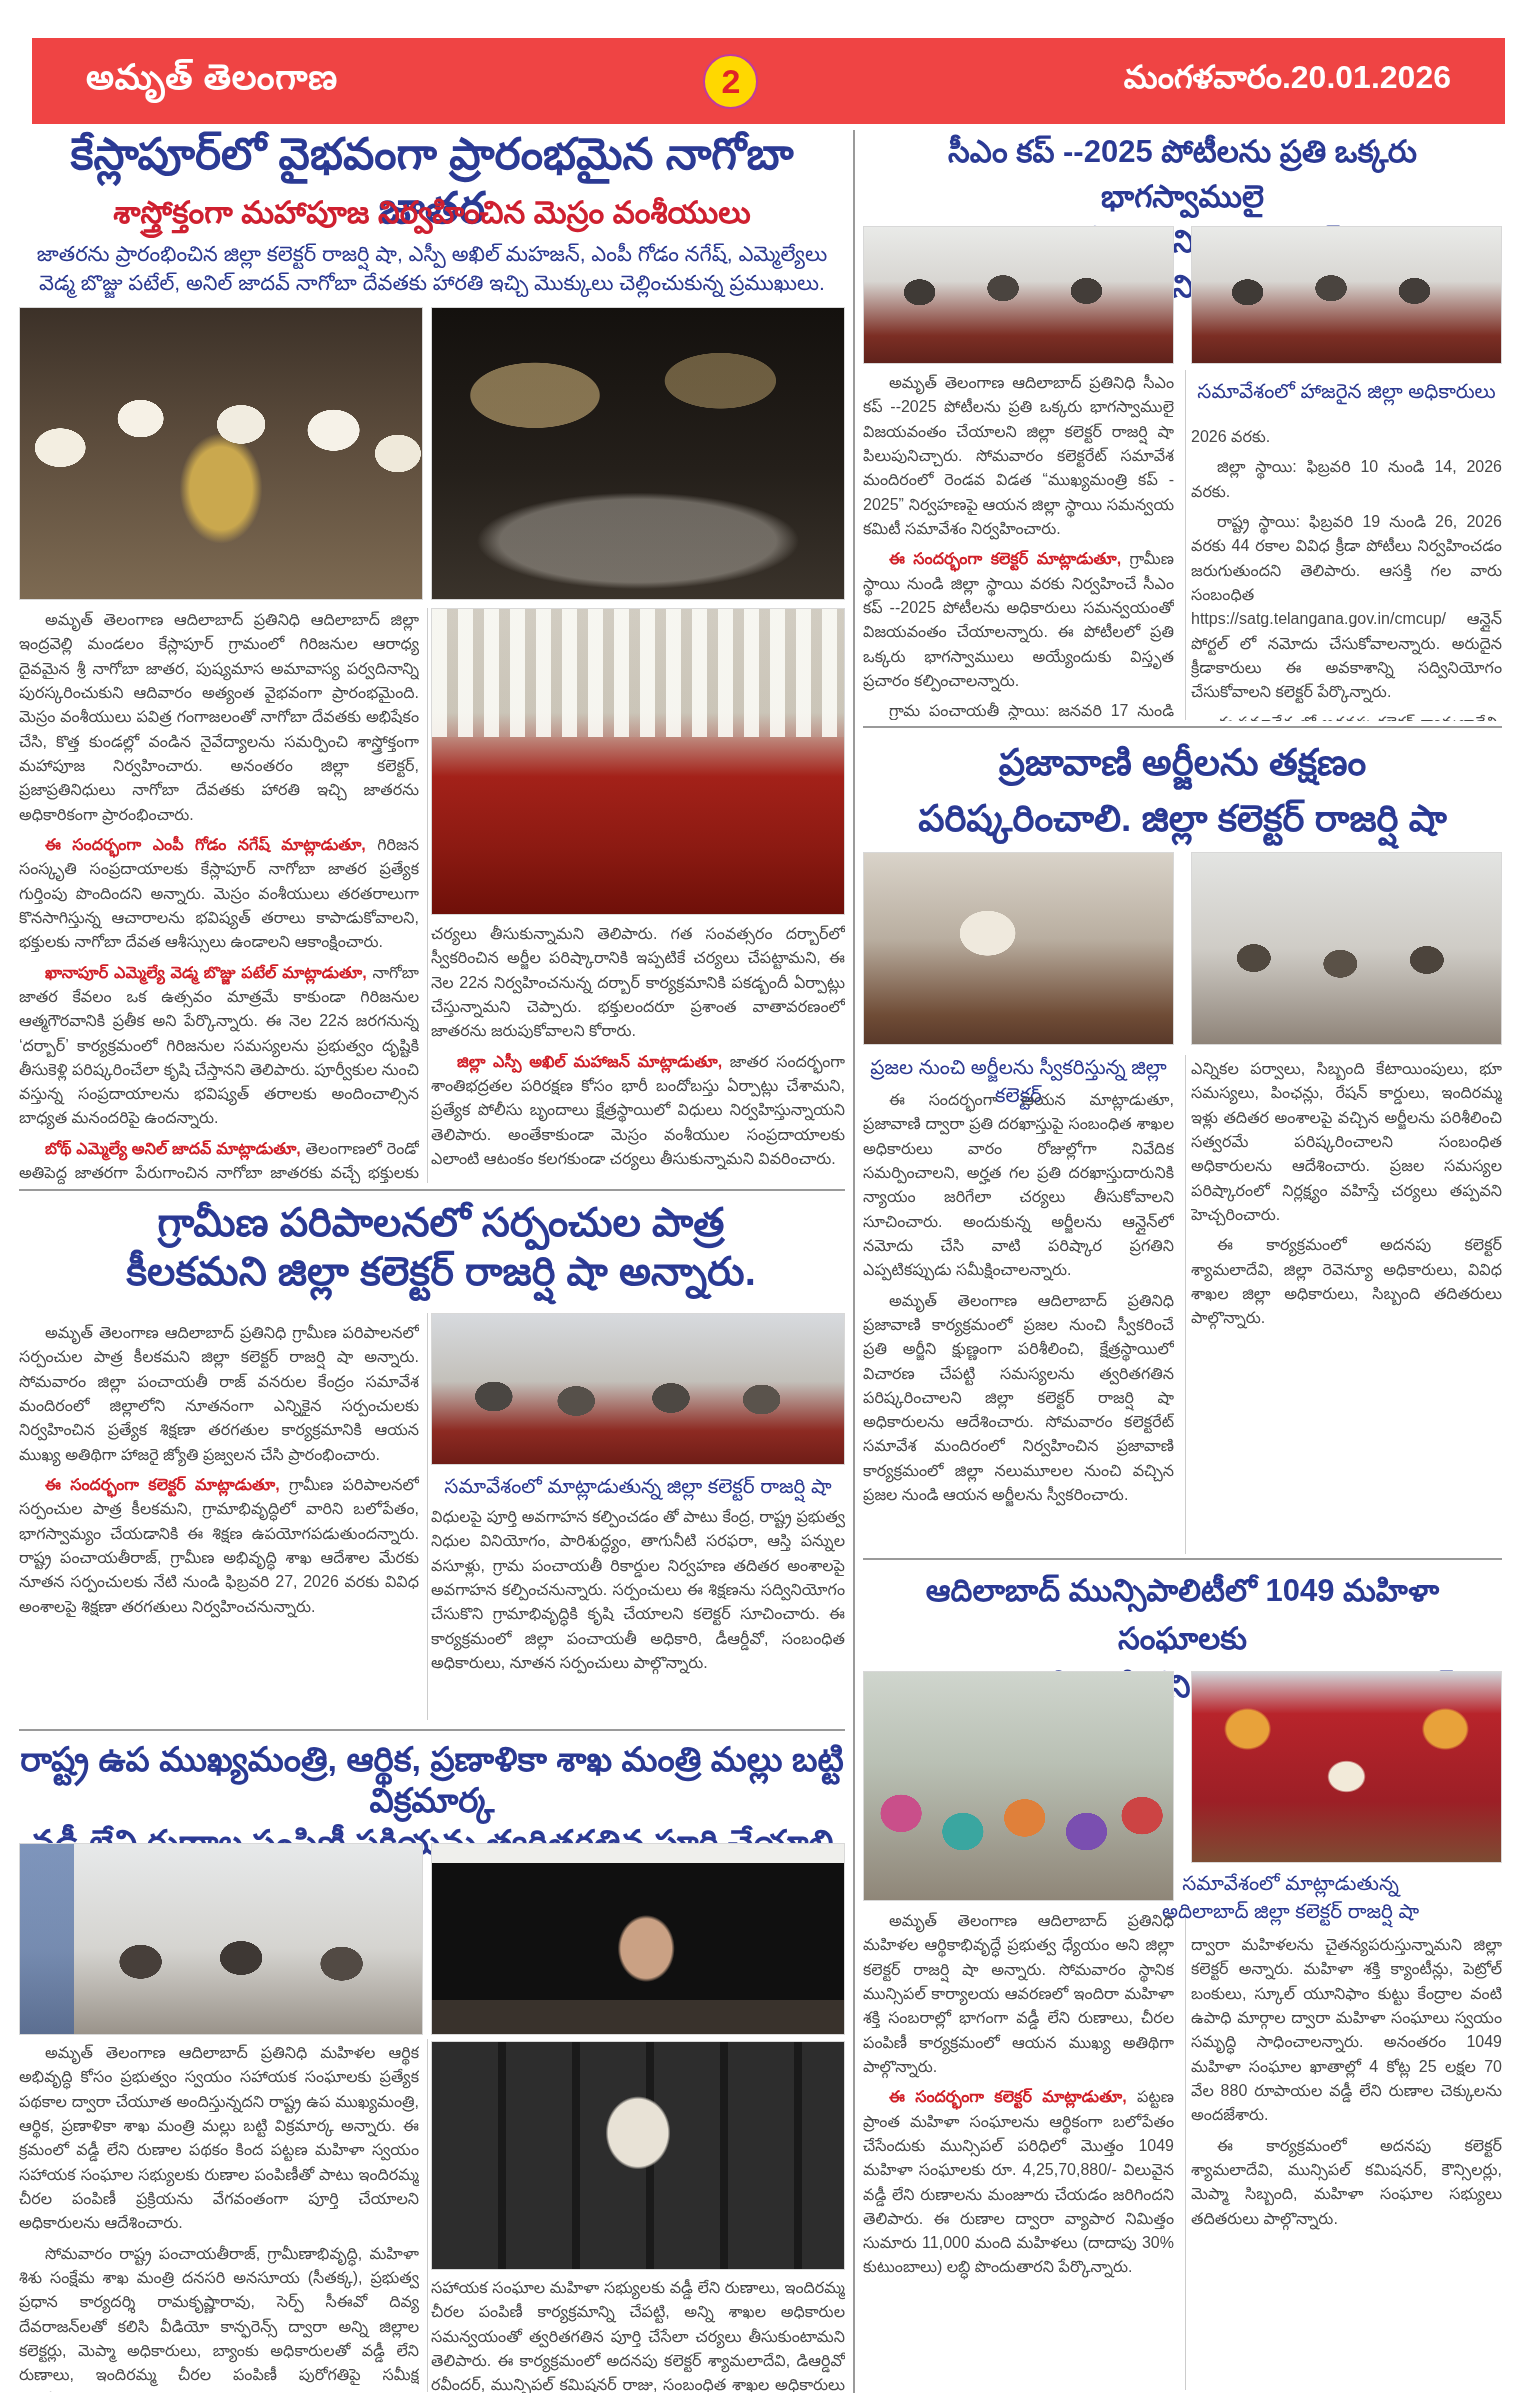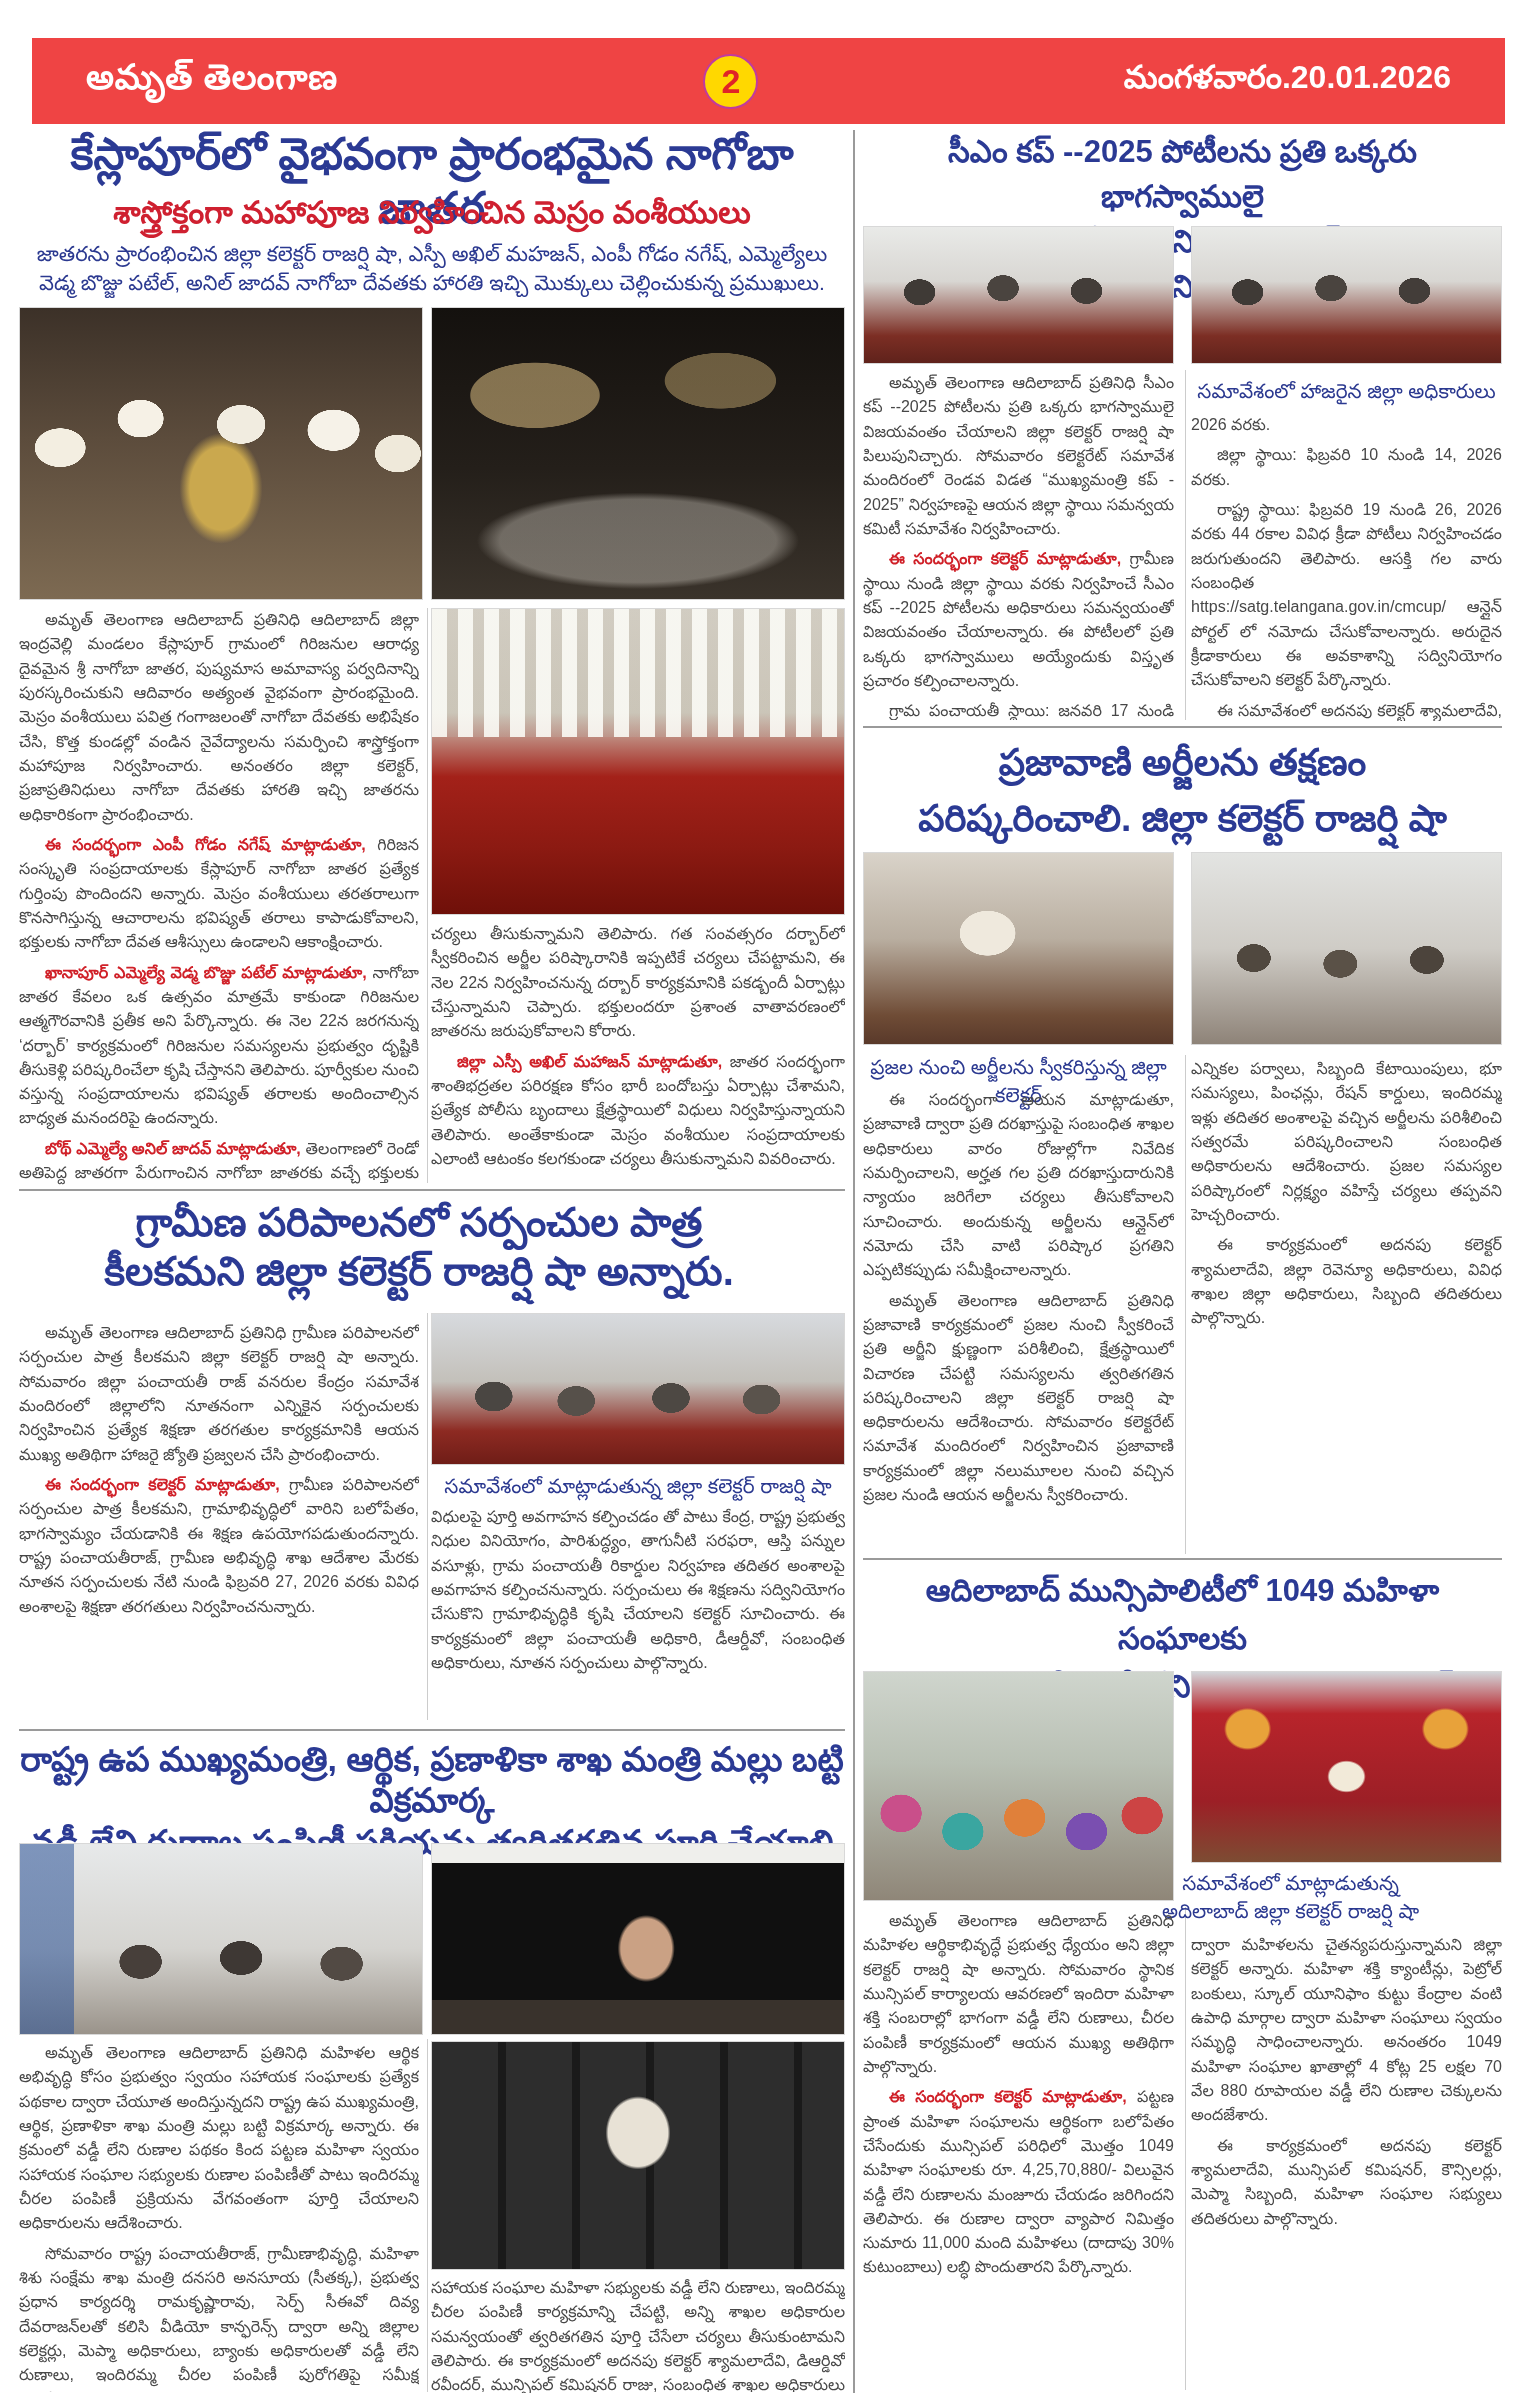--- a/index.html
+++ b/index.html
@@ -126,21 +126,21 @@
   <p><span class="lead">బోథ్ ఎమ్మెల్యే అనిల్ జాదవ్ మాట్లాడుతూ,</span> <span>తెలంగాణలో రెండో అతిపెద్ద జాతరగా పేరుగాంచిన నాగోబా జాతరకు వచ్చే భక్తులకు ఎలాంటి లోటు రాకుండా అన్ని ఏర్పాట్లు చేశామని తెలిపారు. భక్తులకు అవసరమైన అన్ని మౌలిక వసతులను ఏర్పాటు చేసినట్లు వివరించారు.</span></p>
 
 </div>
 
 <div class="abs photo ph-a3" style="left:431px;top:608px;width:414px;height:307px;"></div>
 <div class="abs body-text" style="left:431px;top:922px;width:414px;height:261px;">
   <p style="text-indent:0;"><span>చర్యలు తీసుకున్నామని తెలిపారు. గత సంవత్సరం దర్బార్‌లో స్వీకరించిన అర్జీల పరిష్కారానికి ఇప్పటికే చర్యలు చేపట్టామని, ఈ నెల 22న నిర్వహించనున్న దర్బార్ కార్యక్రమానికి పకడ్బందీ ఏర్పాట్లు చేస్తున్నామని చెప్పారు. భక్తులందరూ ప్రశాంత వాతావరణంలో జాతరను జరుపుకోవాలని కోరారు.</span></p>
   <p><span class="lead">జిల్లా ఎస్పీ అఖిల్ మహాజన్ మాట్లాడుతూ,</span> <span>జాతర సందర్భంగా శాంతిభద్రతల పరిరక్షణ కోసం భారీ బందోబస్తు ఏర్పాట్లు చేశామని, ప్రత్యేక పోలీసు బృందాలు క్షేత్రస్థాయిలో విధులు నిర్వహిస్తున్నాయని తెలిపారు. అంతేకాకుండా మెస్రం వంశీయుల సంప్రదాయాలకు ఎలాంటి ఆటంకం కలగకుండా చర్యలు తీసుకున్నామని వివరించారు.</span></p>
 </div>
 
-<div class="abs hl" style="left:6px;top:1198px;width:826px;font-size:40px;">
+<div class="abs hl" style="left:28px;top:1198px;width:826px;font-size:40px;">
   <div>గ్రామీణ పరిపాలనలో సర్పంచుల పాత్ర</div>
   <div>కీలకమని జిల్లా కలెక్టర్ రాజర్షి షా అన్నారు.</div>
 </div>
 
 <div class="abs body-text" style="left:19px;top:1321px;width:400px;height:399px;">
   <p><span>అమృత్ తెలంగాణ ఆదిలాబాద్ ప్రతినిధి గ్రామీణ పరిపాలనలో సర్పంచుల పాత్ర కీలకమని జిల్లా కలెక్టర్ రాజర్షి షా అన్నారు. సోమవారం జిల్లా పంచాయతీ రాజ్ వనరుల కేంద్రం సమావేశ మందిరంలో జిల్లాలోని నూతనంగా ఎన్నికైన సర్పంచులకు నిర్వహించిన ప్రత్యేక శిక్షణా తరగతుల కార్యక్రమానికి ఆయన ముఖ్య అతిథిగా హాజరై జ్యోతి ప్రజ్వలన చేసి ప్రారంభించారు.</span></p>
   <p><span class="lead">ఈ సందర్భంగా కలెక్టర్ మాట్లాడుతూ,</span> <span>గ్రామీణ పరిపాలనలో సర్పంచుల పాత్ర కీలకమని, గ్రామాభివృద్ధిలో వారిని బలోపేతం, భాగస్వామ్యం చేయడానికి ఈ శిక్షణ ఉపయోగపడుతుందన్నారు. రాష్ట్ర పంచాయతీరాజ్, గ్రామీణ అభివృద్ధి శాఖ ఆదేశాల మేరకు నూతన సర్పంచులకు నేటి నుండి ఫిబ్రవరి 27, 2026 వరకు వివిధ అంశాలపై శిక్షణా తరగతులు నిర్వహించనున్నారు.</span></p>
 </div>
 
 <div class="abs photo ph-b1" style="left:431px;top:1313px;width:414px;height:152px;"></div>
@@ -177,21 +177,21 @@
 
 <div class="abs body-text" style="left:863px;top:371px;width:311px;height:349px;">
   <p><span>అమృత్ తెలంగాణ ఆదిలాబాద్ ప్రతినిధి సీఎం కప్ --2025 పోటీలను ప్రతి ఒక్కరు భాగస్వాములై విజయవంతం చేయాలని జిల్లా కలెక్టర్ రాజర్షి షా పిలుపునిచ్చారు. సోమవారం కలెక్టరేట్ సమావేశ మందిరంలో రెండవ విడత “ముఖ్యమంత్రి కప్ - 2025” నిర్వహణపై ఆయన జిల్లా స్థాయి సమన్వయ కమిటీ సమావేశం నిర్వహించారు.</span></p>
   <p><span class="lead">ఈ సందర్భంగా కలెక్టర్ మాట్లాడుతూ,</span> <span>గ్రామీణ స్థాయి నుండి జిల్లా స్థాయి వరకు నిర్వహించే సీఎం కప్ --2025 పోటీలను అధికారులు సమన్వయంతో విజయవంతం చేయాలన్నారు. ఈ పోటీలలో ప్రతి ఒక్కరు భాగస్వాములు అయ్యేందుకు విస్తృత ప్రచారం కల్పించాలన్నారు.</span></p>
   <p><span>గ్రామ పంచాయతీ స్థాయి: జనవరి 17 నుండి 22, 2026 వరకు.</span></p>
 
 </div>
 
 <div class="abs photo-caption" style="left:1191px;top:377px;width:311px;font-size:20px;">సమావేశంలో హాజరైన జిల్లా అధికారులు</div>
 <div class="abs body-text" style="left:1191px;top:413px;width:311px;height:308px;">
-  <p style="text-indent:0;"><span>2026 వరకు.</span></p>
+  <p style="text-indent:0;margin-top:12px;"><span>2026 వరకు.</span></p>
   <p><span>జిల్లా స్థాయి: ఫిబ్రవరి 10 నుండి 14, 2026 వరకు.</span></p>
   <p><span>రాష్ట్ర స్థాయి: ఫిబ్రవరి 19 నుండి 26, 2026 వరకు 44 రకాల వివిధ క్రీడా పోటీలు నిర్వహించడం జరుగుతుందని తెలిపారు. ఆసక్తి గల వారు సంబంధిత https://satg.telangana.gov.in/cmcup/ ఆన్లైన్ పోర్టల్ లో నమోదు చేసుకోవాలన్నారు. అరుదైన క్రీడాకారులు ఈ అవకాశాన్ని సద్వినియోగం చేసుకోవాలని కలెక్టర్ పేర్కొన్నారు.</span></p>
   <p><span>ఈ సమావేశంలో అదనపు కలెక్టర్ శ్యామలాదేవి, జిల్లా క్రీడాభివృద్ధి అధికారి క్రిష్ణవేణి, ఎస్సీ కార్పొరేషన్ ఈడీ సుమిత్ర, గిరిజన సంక్షేమ అధికారులు, వివిధ శాఖల అధికారులు, వివిధ క్రీడల కోచ్‌లు పాల్గొన్నారు.</span></p>
 </div>
 
 <div class="abs hl" style="left:863px;top:735px;width:639px;font-size:37px;line-height:1.5;">
   <div>ప్రజావాణి అర్జీలను తక్షణం</div>
   <div>పరిష్కరించాలి. జిల్లా కలెక్టర్ రాజర్షి షా</div>
 </div>
 

